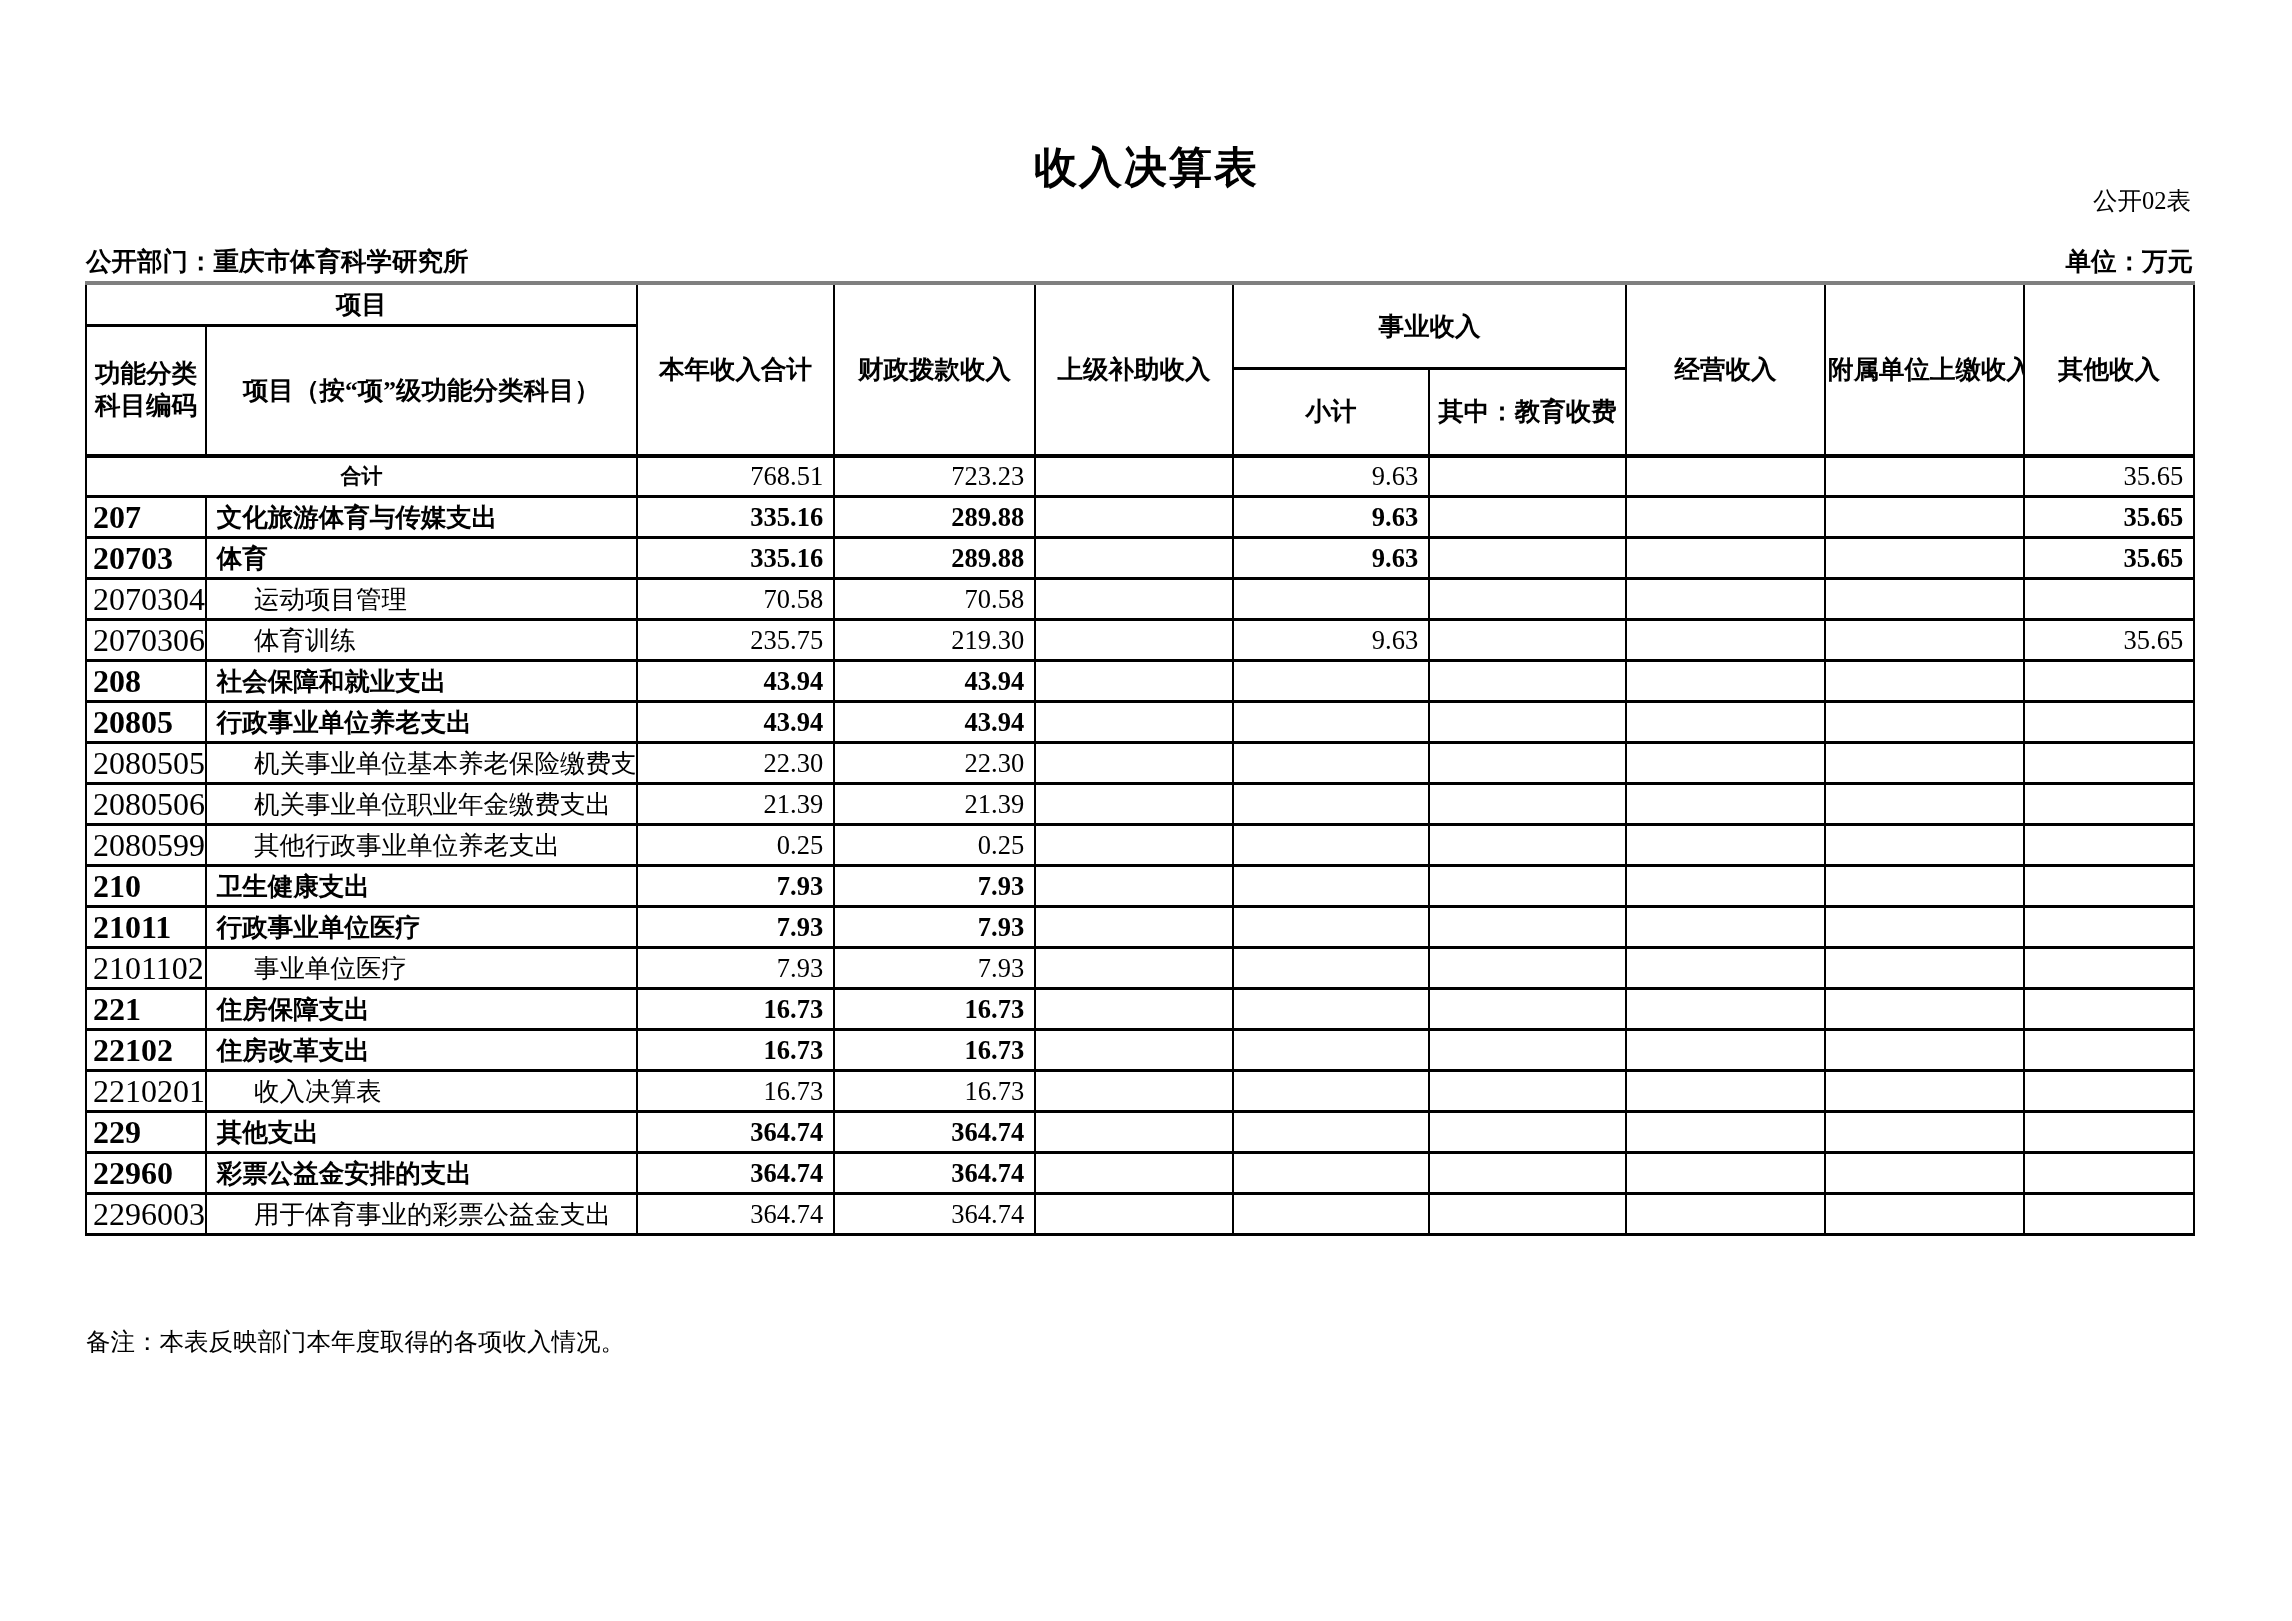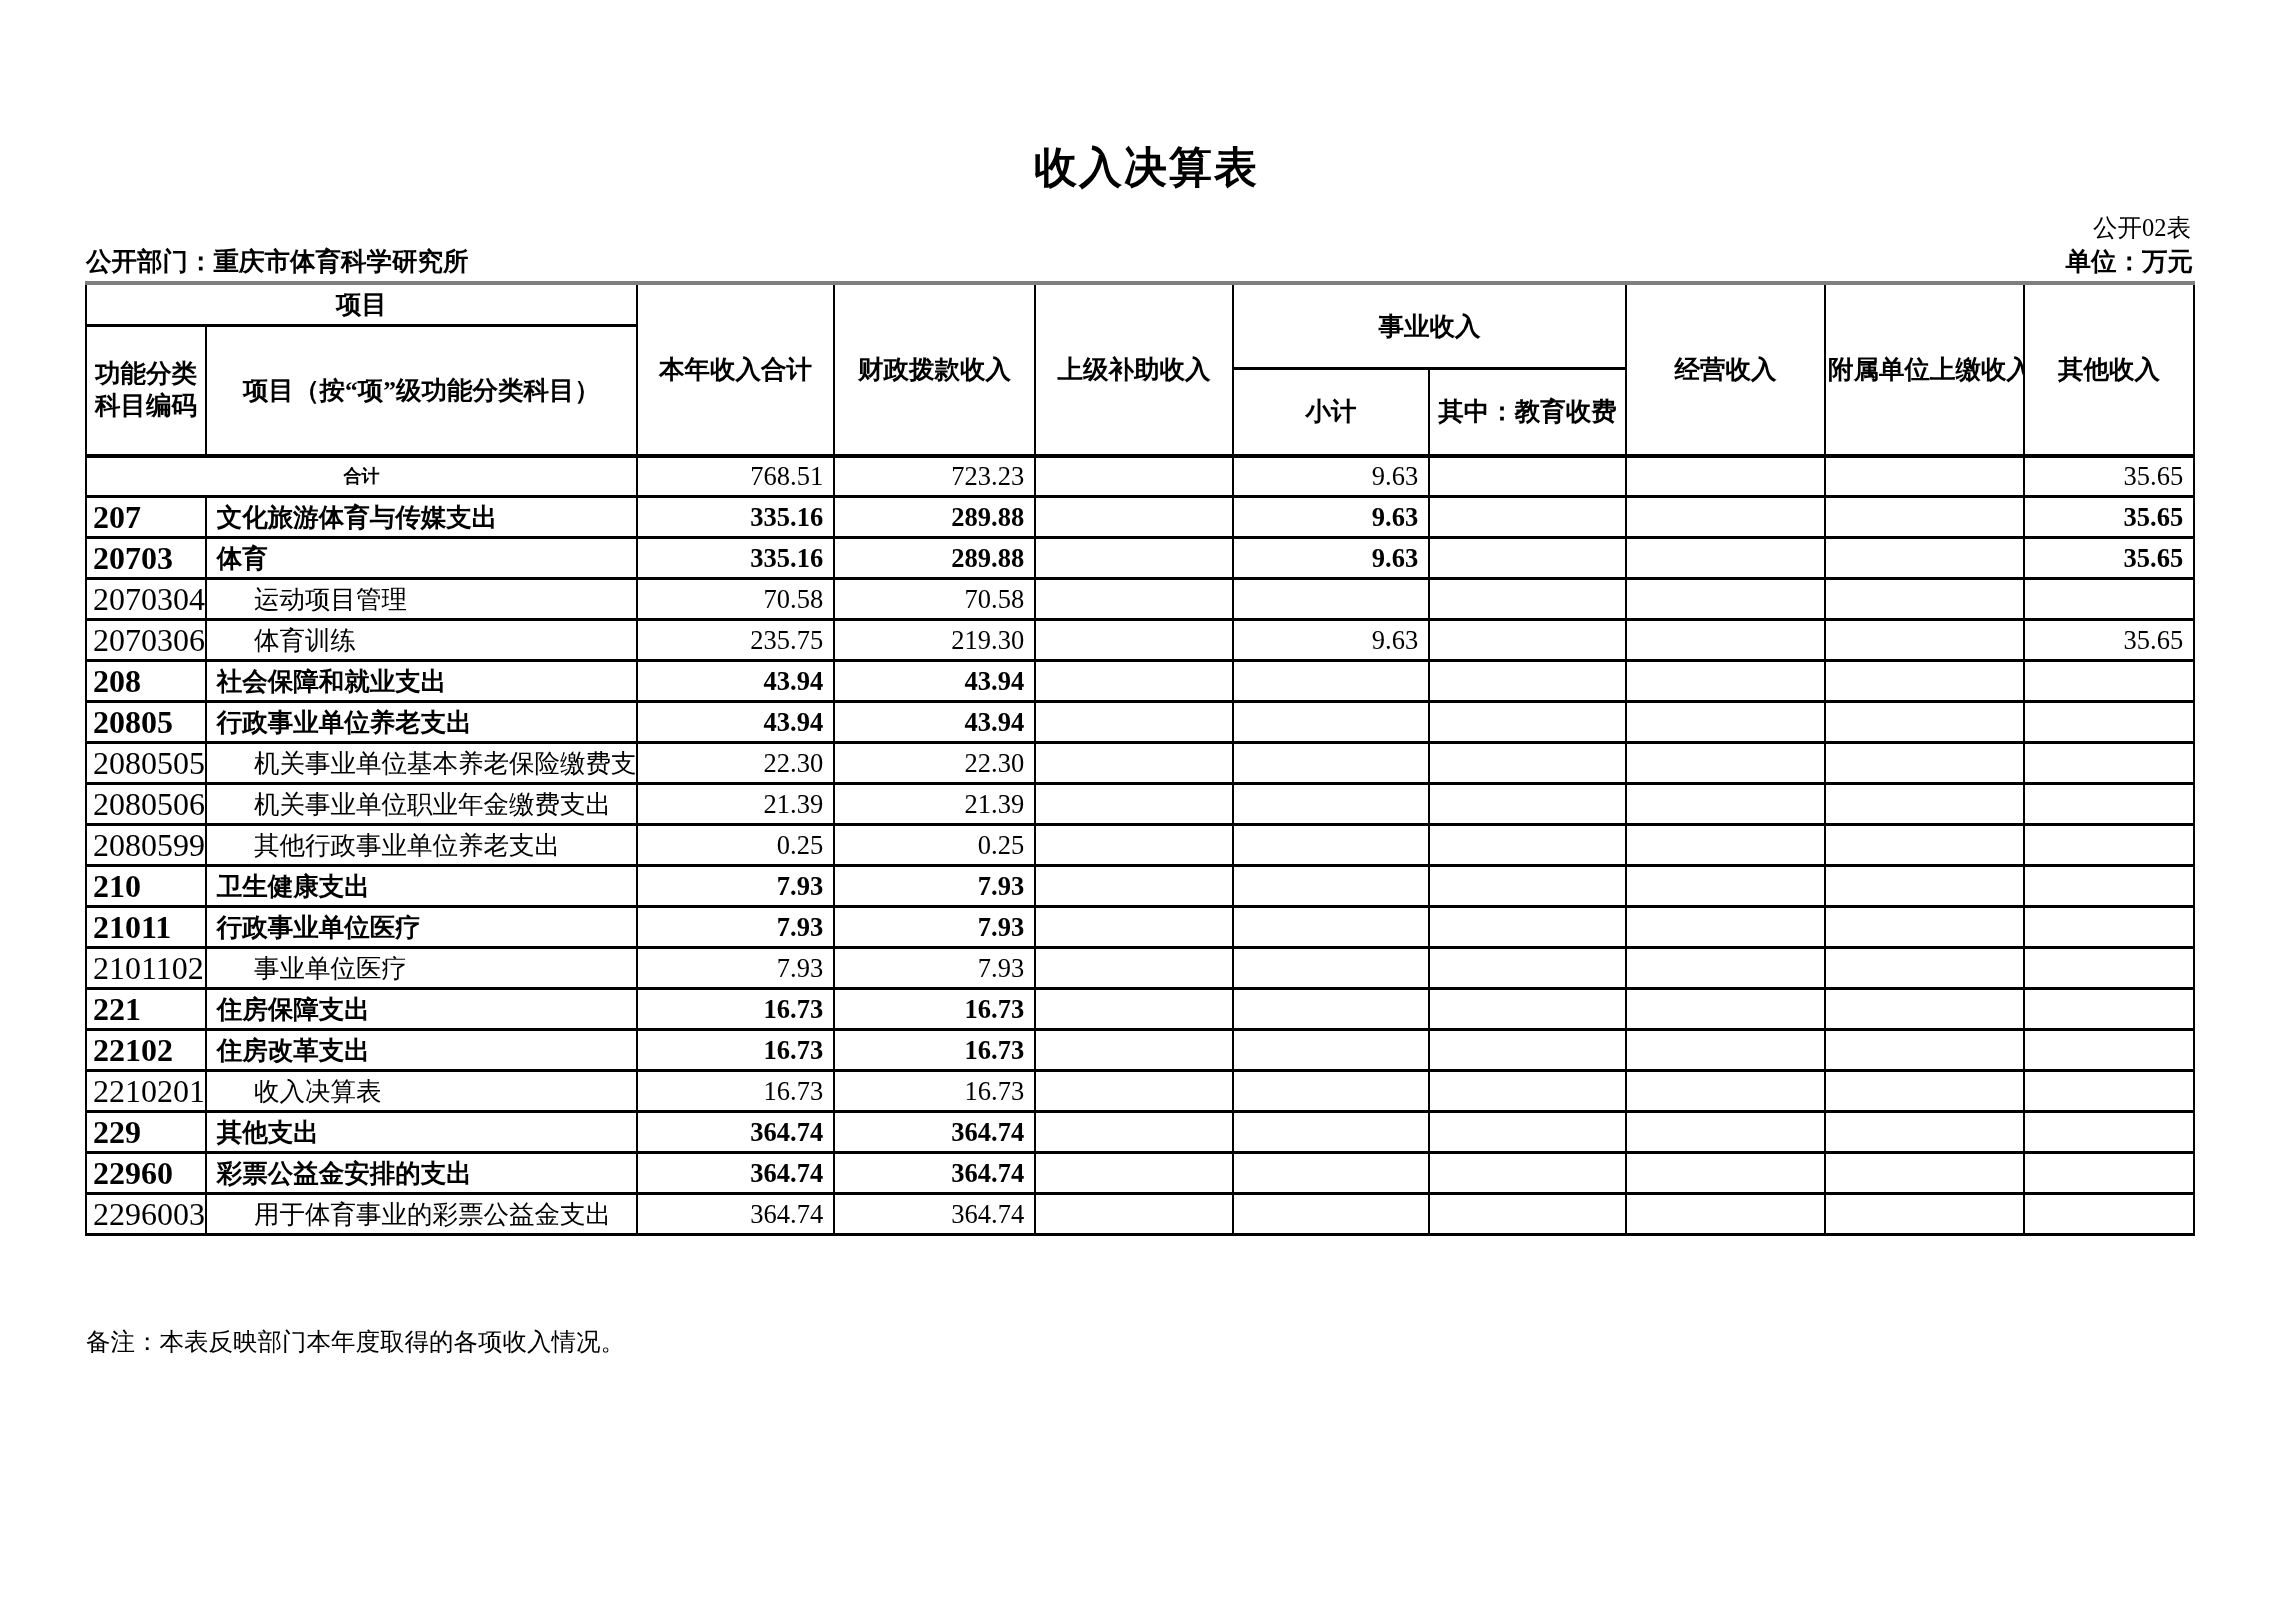--- a/index.html
+++ b/index.html
@@ -24,21 +24,21 @@
     top: 139px;
     left: 0;
     width: 100%;
     text-align: center;
     font-size: 43px;
     font-weight: bold;
     letter-spacing: 2px;
   }
   .table-code {
     position: absolute;
-    top: 211px;
+    top: 184px;
     right: 102px;
     font-size: 24.5px;
   }
   .meta-row {
     position: absolute;
     top: 244px;
     left: 86px;
     right: 100px;
     display: flex;
     justify-content: space-between;
@@ -79,21 +79,21 @@
   thead tr.h3 { height: 87px; }
   thead tr.h3 th { border-bottom: 4.9px solid #000; }
   thead th.deep { border-bottom: 4.9px solid #000; }
   tbody tr { height: 41px; }
   tbody td { font-size: 26.5px; vertical-align: middle; }
   td.code { text-align: left; padding-left: 5.9px; font-size: 32px; }
   td.name { text-align: left; padding-left: 9.8px; font-size: 25.5px; white-space: nowrap; }
   td.val  { text-align: right; padding-right: 9.8px; }
   tr.detail td.name { padding-left: 47px; }
   tr.major td { font-weight: bold; }
-  td.total-label { text-align: center; font-weight: bold; font-size: 18px; }
+  td.total-label { text-align: center; font-weight: bold; font-size: 21px; }
   .note {
     position: absolute;
     top: 1325px;
     left: 86px;
     font-size: 24.5px;
   }
 </style>
 </head>
 <body>
 

